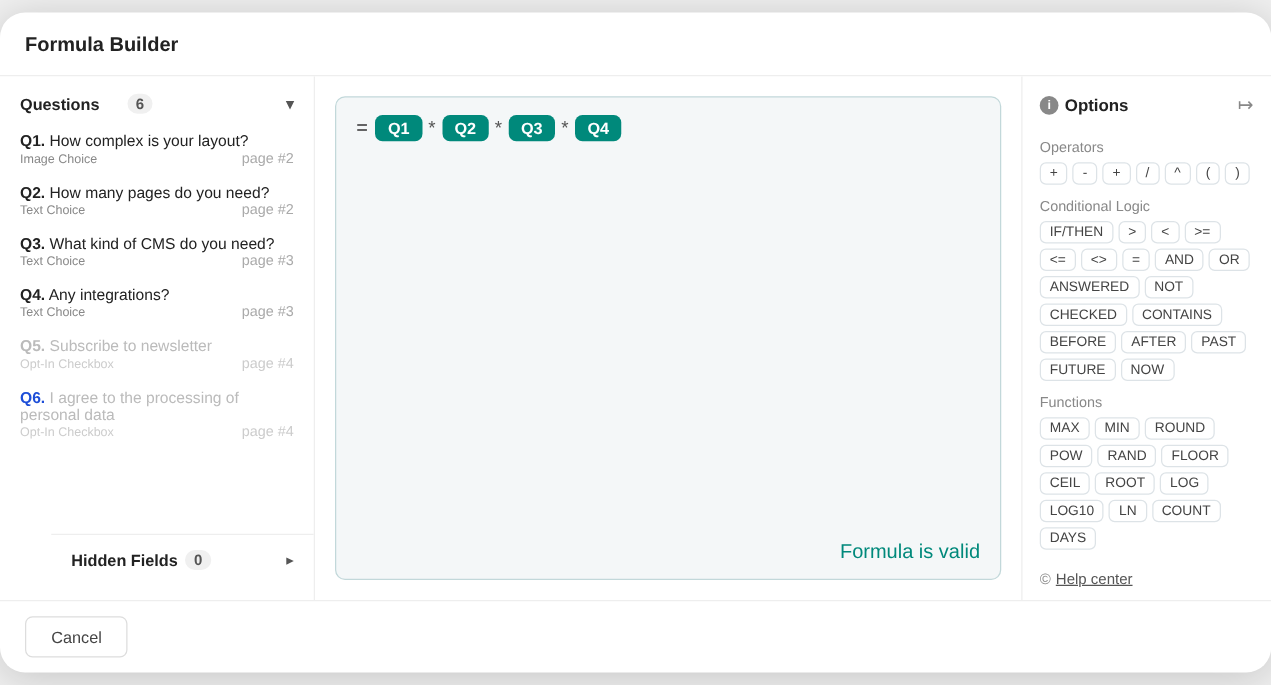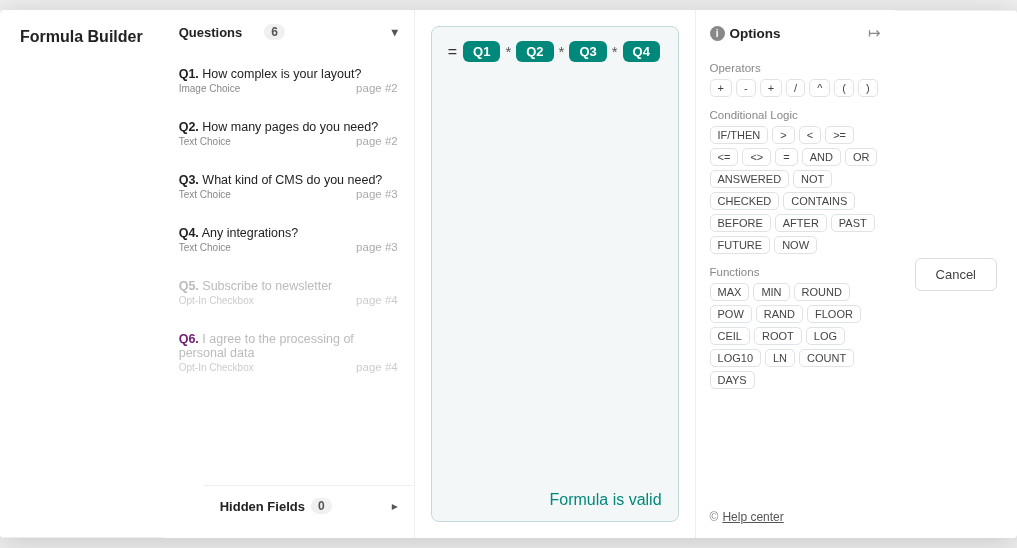--- a/index.html
+++ b/index.html
@@ -7,24 +7,25 @@
       font-family: -apple-system, BlinkMacSystemFont, 'Segoe UI', sans-serif;
       background: #f0f0f0;
       display: flex;
       align-items: center;
       justify-content: center;
       min-height: 100vh;
       font-size: 13px;
     }
     .modal {
       background: #fff;
-      border-radius: 4px;
+      border-radius: 20px;
       width: 1017px;
       height: 528px;
       display: flex;
+      flex-direction: column;
       box-shadow: 0 4px 32px rgba(0,0,0,0.18);
       overflow: hidden;
     }
     .modal-title {
       padding: 18px 20px 14px 20px;
       font-size: 16px;
       font-weight: 600;
       color: #222;
       border-bottom: 1px solid #eee;
     }
@@ -64,21 +65,20 @@
       font-size: 12px;
     }
     .section-header-left {
       display: flex;
       align-items: center;
       gap: 16px;
     }
     .question-item {
       padding: 7px 16px;
       cursor: pointer;
-      margin-top: 12px;
     }
     .question-item .q-label {
       font-size: 12.5px;
       color: #222;
       font-weight: 500;
     }
     .question-item .q-label strong {
       color: #222;
     }
     .question-item .q-meta {
@@ -246,21 +246,21 @@
     }
     .help-center a {
       color: #555;
       text-decoration: underline;
     }
     
     .modal-footer {
       border-top: 1px solid #eee;
       padding: 12px 20px;
       display: flex;
-      justify-content: center;
+      justify-content: flex-start;
       gap: 10px;
       align-items: center;
     }
     .btn-cancel {
       background: #fff;
       border: 1px solid #ddd;
       border-radius: 6px;
       padding: 8px 20px;
       font-size: 13px;
       color: #444;
@@ -343,21 +343,21 @@
 
       <div class="question-item disabled">
         <div class="q-label" style="color:#bbb"><strong style="color:#bbb">Q5.</strong> <span>Subscribe to newsletter</span></div>
         <div class="q-meta">
           <span class="q-type" style="color:#ccc">Opt-In Checkbox</span>
           <span class="q-page" style="color:#ccc">page #4</span>
         </div>
       </div>
 
       <div class="question-item disabled">
-        <div class="q-label" style="color:#bbb"><strong style="color:#701a75">Q6.</strong> <span>I agree to the processing of personal data</span></div>
+        <div class="q-label" style="color:#bbb"><strong style="color:#1d4ed8">Q6.</strong> <span>I agree to the processing of personal data</span></div>
         <div class="q-meta">
           <span class="q-type" style="color:#ccc">Opt-In Checkbox</span>
           <span class="q-page" style="color:#ccc">page #4</span>
         </div>
       </div>
 
       <div class="hidden-fields-section">
         <div class="hf-left">
           <span>Hidden Fields</span>
           <span class="hf-zero-badge">0</span>

